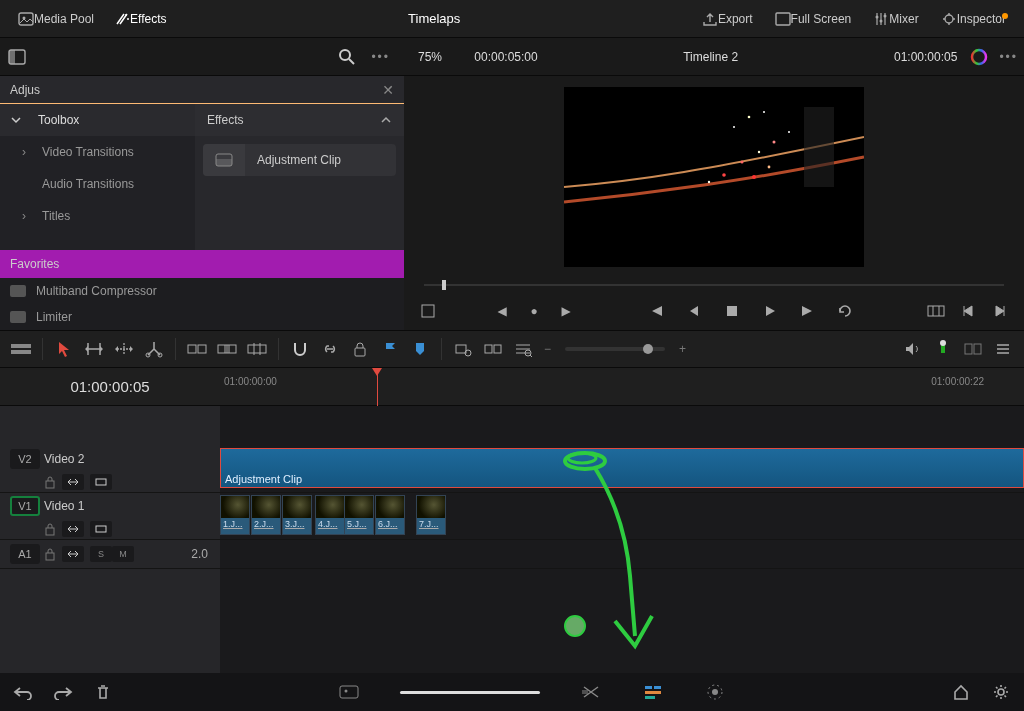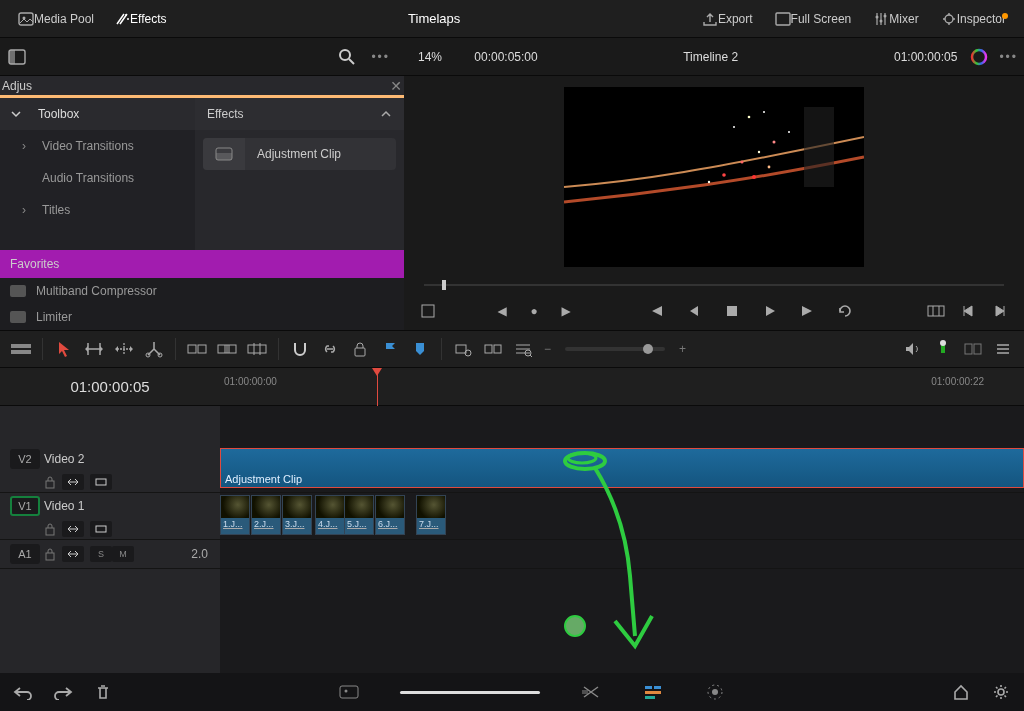--- a/index.html
+++ b/index.html
@@ -17,21 +17,21 @@
 .sb-srchicon { width: 20px; height: 20px; }
 .sb-dots { color: #888; letter-spacing: 2px; padding: 0 6px; }
 .sb-zoom { width: 52px; text-align: center; color: #ddd; }
 .sb-tc { width: 100px; text-align: center; color: #ddd; }
 .sb-tlname { flex: 1; text-align: center; color: #ddd; }
 .sb-tc2 { width: 100px; text-align: right; color: #ddd; padding-right: 8px; }
 .sb-wheel { width: 28px; display: flex; justify-content: center; }
 
 .midrow { display: flex; height: 254px; }
 .leftpanel { width: 404px; background: #1f1f1f; display: flex; flex-direction: column; }
-.filterrow { height: 22px; background: #28282c; display: flex; align-items: center; padding: 0 2px; border-bottom: 3px solid #fdba74; }
+.filterrow { height: 28px; background: #28282c; display: flex; align-items: center; padding: 0 10px; border-bottom: 1px solid #fdba74; }
 .filterrow input { flex: 1; background: transparent; border: none; color: #ccc; font-size: 12px; outline: none; }
 .close-x { color: #888; cursor: pointer; font-size: 14px; }
 .lp-body { flex: 1; display: flex; }
 .toolbox { width: 195px; background: #212125; }
 .toolbox-hdr { height: 32px; display: flex; align-items: center; gap: 16px; padding: 0 10px; background: #2a2a2e; color: #ddd; }
 .tool-item { height: 32px; display: flex; align-items: center; gap: 10px; padding-left: 22px; color: #999; }
 .tool-item .chev { width: 10px; display: inline-block; color: #888; }
 .fxcol { flex: 1; background: #28282c; }
 .fx-hdr { height: 32px; display: flex; align-items: center; justify-content: space-between; padding: 0 12px; color: #ccc; background: #2d2d31; }
 .fx-item { margin: 8px; height: 32px; background: #323236; border-radius: 4px; display: flex; align-items: center; }
@@ -161,21 +161,21 @@
         <rect x="1" y="1" width="16" height="14" rx="2" stroke="#aaa" fill="none" stroke-width="1.4"></rect>
         <rect x="1" y="1" width="6" height="14" fill="#aaa" opacity="0.6"></rect>
       </svg>
     <div class="sb-search"></div>
     <svg class="sb-srchicon" viewBox="0 0 20 20">
         <circle cx="8" cy="8" r="5" stroke="#ccc" fill="none" stroke-width="2"></circle>
         <path d="M12 12 L17 17" stroke="#ccc" stroke-width="2"></path>
       </svg>
     <span class="sb-dots">•••</span>
   </div>
-  <div class="sb-zoom">14%</div>
+  <div class="sb-zoom">75%</div>
   <div class="sb-tc">00:00:05:00</div>
   <div class="sb-tlname">Timeline 2</div>
   <div class="sb-tc2">01:00:00:05</div>
   <div class="sb-wheel">
     <svg width="18" height="18">
         <circle cx="9" cy="9" r="7" fill="none" stroke-width="2.5" stroke="url(#g)"></circle>
         <defs>
           <linearGradient id="g">
             <stop offset="0%" stop-color="#e33"></stop>
             <stop offset="33%" stop-color="#3c3"></stop>

